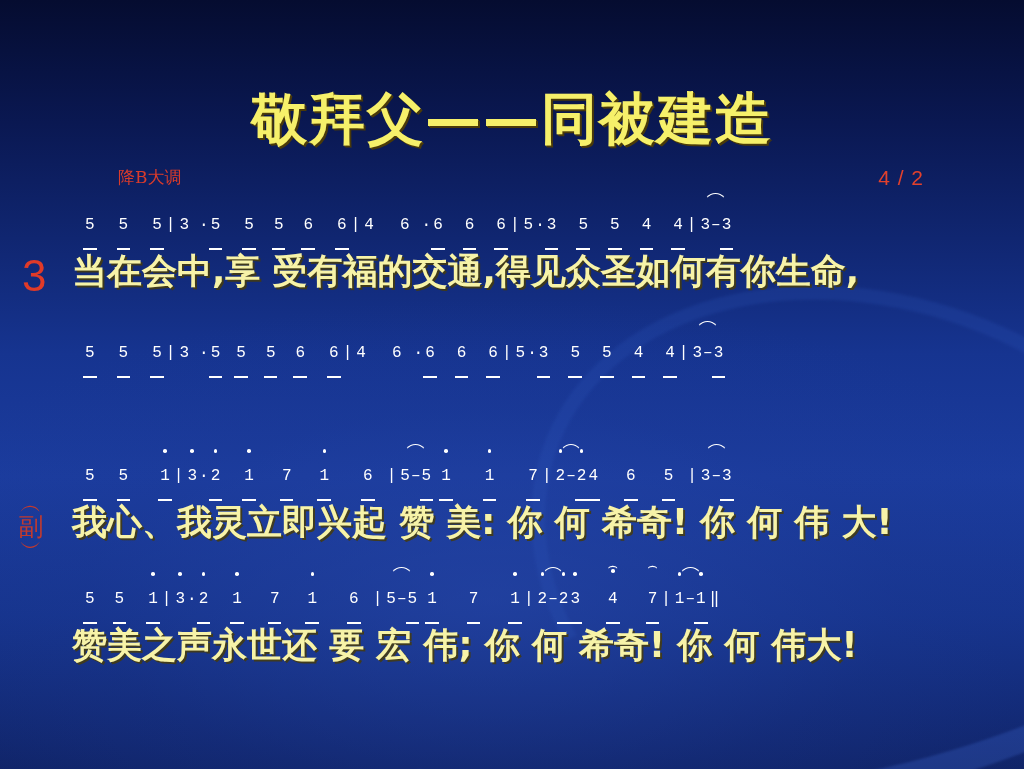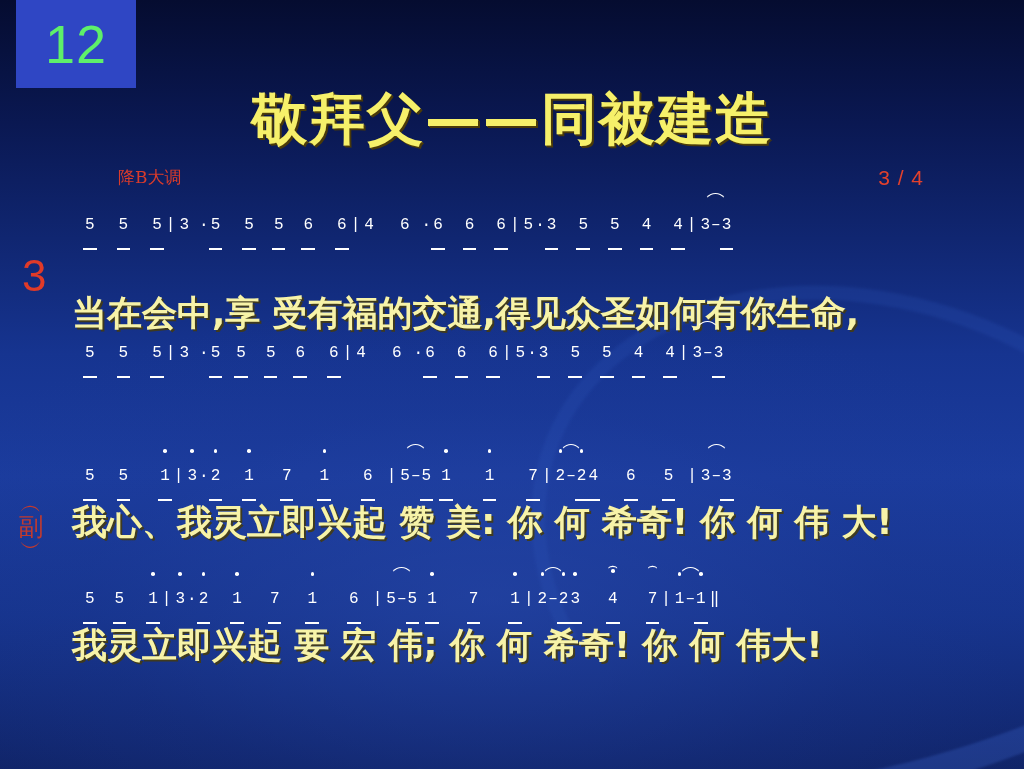--- a/index.html
+++ b/index.html
@@ -233,36 +233,33 @@
 </style>
 </head>
 <body>
 
 <div id="slide">
 
   <div class="swoosh a"></div>
   <div class="swoosh b"></div>
   <div class="swoosh c"></div>
 
-  <div id="page-badge">
-    <span class="num">12</span>
-  </div>
 
   <div id="title">敬拜父——同被建造</div>
 
   <div id="key-sig">降B大调</div>
 
-  <div id="meter">3 / 4</div>
+  <div id="meter">4 / 2</div>
 
   <div class="stanza" style="top:204px;">
     <div class="verse-num" style="left:22px; top:50px;">3</div>
     <div class="notation" style="padding-left:84px;">
       <span class="n u8">5</span><span class="sp" style="width:22px"></span><span class="n u8">5</span><span class="sp" style="width:22px"></span><span class="n u8">5</span><span class="bar">|</span><span class="n">3</span><span class="sp" style="width:8px"></span><span class="dotr">·</span><span class="n u8">5</span><span class="sp" style="width:22px"></span><span class="n u8">5</span><span class="sp" style="width:18px"></span><span class="n u8">5</span><span class="sp" style="width:18px"></span><span class="n u8">6</span><span class="sp" style="width:22px"></span><span class="n u8">6</span><span class="bar">|</span><span class="n">4</span><span class="sp" style="width:24px"></span><span class="n">6</span><span class="sp" style="width:10px"></span><span class="dotr">·</span><span class="n u8">6</span><span class="sp" style="width:20px"></span><span class="n u8">6</span><span class="sp" style="width:20px"></span><span class="n u8">6</span><span class="bar">|</span><span class="n">5</span><span class="dotr">·</span><span class="n u8">3</span><span class="sp" style="width:20px"></span><span class="n u8">5</span><span class="sp" style="width:20px"></span><span class="n u8">5</span><span class="sp" style="width:20px"></span><span class="n u8">4</span><span class="sp" style="width:20px"></span><span class="n u8">4</span><span class="bar">|</span><span class="tie"><span class="n">3</span>–<span class="n u8">3</span></span>
     </div>
-    <div class="lyrics" style="padding-left:72px;margin-top:42px;">当在会中,享 受有福的交通,得见众圣如何有你生命,</div>
+    <div class="lyrics" style="padding-left:72px;">当在会中,享 受有福的交通,得见众圣如何有你生命,</div>
   </div>
 
   <div class="stanza" style="top:332px;">
     <div class="notation" style="padding-left:84px;">
       <span class="n u8">5</span><span class="sp" style="width:22px"></span><span class="n u8">5</span><span class="sp" style="width:22px"></span><span class="n u8">5</span><span class="bar">|</span><span class="n">3</span><span class="sp" style="width:8px"></span><span class="dotr">·</span><span class="n u8">5</span><span class="sp" style="width:14px"></span><span class="n u8">5</span><span class="sp" style="width:18px"></span><span class="n u8">5</span><span class="sp" style="width:18px"></span><span class="n u8">6</span><span class="sp" style="width:22px"></span><span class="n u8">6</span><span class="bar">|</span><span class="n">4</span><span class="sp" style="width:24px"></span><span class="n">6</span><span class="sp" style="width:10px"></span><span class="dotr">·</span><span class="n u8">6</span><span class="sp" style="width:20px"></span><span class="n u8">6</span><span class="sp" style="width:20px"></span><span class="n u8">6</span><span class="bar">|</span><span class="n">5</span><span class="dotr">·</span><span class="n u8">3</span><span class="sp" style="width:20px"></span><span class="n u8">5</span><span class="sp" style="width:20px"></span><span class="n u8">5</span><span class="sp" style="width:20px"></span><span class="n u8">4</span><span class="sp" style="width:20px"></span><span class="n u8">4</span><span class="bar">|</span><span class="tie"><span class="n">3</span>–<span class="n u8">3</span></span>
     </div>
   </div>
 
   <div class="stanza" style="top:455px;">
     <div class="chorus-mark" style="left:14px; top:40px;">
@@ -273,17 +270,17 @@
     <div class="notation" style="padding-left:84px;">
       <span class="n u8">5</span><span class="sp" style="width:22px"></span><span class="n u8">5</span><span class="sp" style="width:30px"></span><span class="n u8 dotup">1</span><span class="bar">|</span><span class="n dotup">3</span><span class="dotr">·</span><span class="n u8 dotup">2</span><span class="sp" style="width:22px"></span><span class="n u8 dotup">1</span><span class="sp" style="width:26px"></span><span class="n u8">7</span><span class="sp" style="width:26px"></span><span class="n u8 dotup">1</span><span class="sp" style="width:32px"></span><span class="n u8">6</span><span class="sp" style="width:10px"></span><span class="bar">|</span><span class="tie"><span class="n">5</span>–<span class="n u8">5</span></span><span class="sp" style="width:8px"></span><span class="n u8 dotup">1</span><span class="sp" style="width:32px"></span><span class="n u8 dotup">1</span><span class="sp" style="width:32px"></span><span class="n u8">7</span><span class="bar">|</span><span class="tie"><span class="n dotup">2</span>–<span class="n u8 dotup">2</span></span><span class="n u8">4</span><span class="sp" style="width:26px"></span><span class="n u8">6</span><span class="sp" style="width:26px"></span><span class="n u8">5</span><span class="sp" style="width:10px"></span><span class="bar">|</span><span class="tie"><span class="n">3</span>–<span class="n u8">3</span></span>
     </div>
     <div class="lyrics" style="padding-left:72px;">我心、我灵立即兴起 赞 美: 你 何 希奇! 你 何 伟 大!</div>
   </div>
 
   <div class="stanza" style="top:578px;">
     <div class="notation" style="padding-left:84px;">
       <span class="n u8">5</span><span class="sp" style="width:18px"></span><span class="n u8">5</span><span class="sp" style="width:22px"></span><span class="n u8 dotup">1</span><span class="bar">|</span><span class="n dotup">3</span><span class="dotr">·</span><span class="n u8 dotup">2</span><span class="sp" style="width:22px"></span><span class="n u8 dotup">1</span><span class="sp" style="width:26px"></span><span class="n u8">7</span><span class="sp" style="width:26px"></span><span class="n u8 dotup">1</span><span class="sp" style="width:30px"></span><span class="n u8">6</span><span class="sp" style="width:10px"></span><span class="bar">|</span><span class="tie"><span class="n">5</span>–<span class="n u8">5</span></span><span class="sp" style="width:8px"></span><span class="n u8 dotup">1</span><span class="sp" style="width:30px"></span><span class="n u8">7</span><span class="sp" style="width:30px"></span><span class="n u8 dotup">1</span><span class="bar">|</span><span class="tie"><span class="n dotup">2</span>–<span class="n u8 dotup">2</span></span><span class="n u8 dotup">3</span><span class="sp" style="width:26px"></span><span class="n u8 fermata withdot"><span class="dotabove"></span>4</span><span class="sp" style="width:28px"></span><span class="n u8 fermata">7</span><span class="bar">|</span><span class="tie"><span class="n dotup">1</span>–<span class="n u8 dotup">1</span></span><span class="bar">‖</span>
     </div>
-    <div class="lyrics" style="padding-left:72px;">我灵立即兴起 要 宏 伟; 你 何 希奇! 你 何 伟大!</div>
+    <div class="lyrics" style="padding-left:72px;">赞美之声永世还 要 宏 伟; 你 何 希奇! 你 何 伟大!</div>
   </div>
 
 
 </div>
 
 </body></html>

